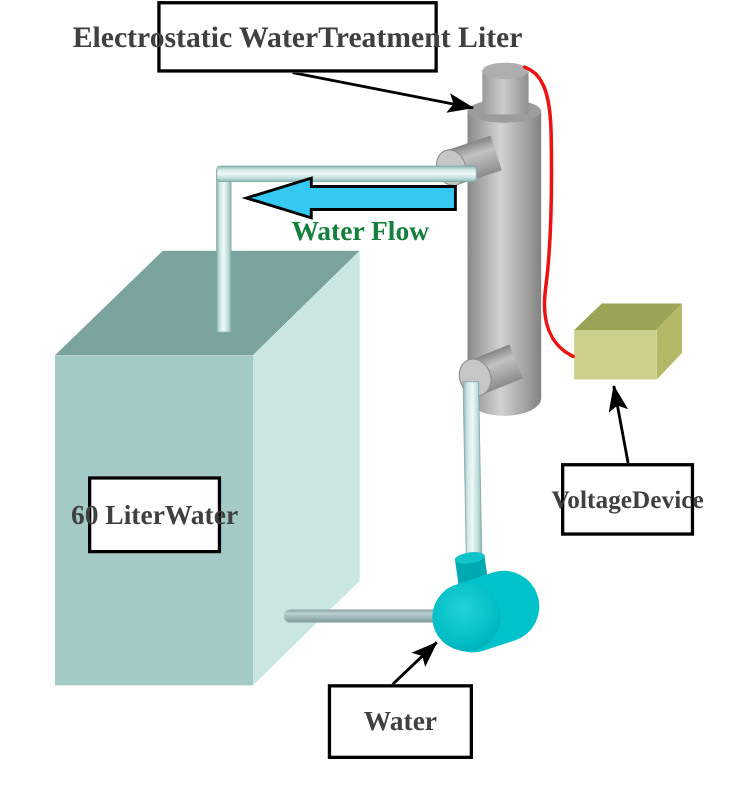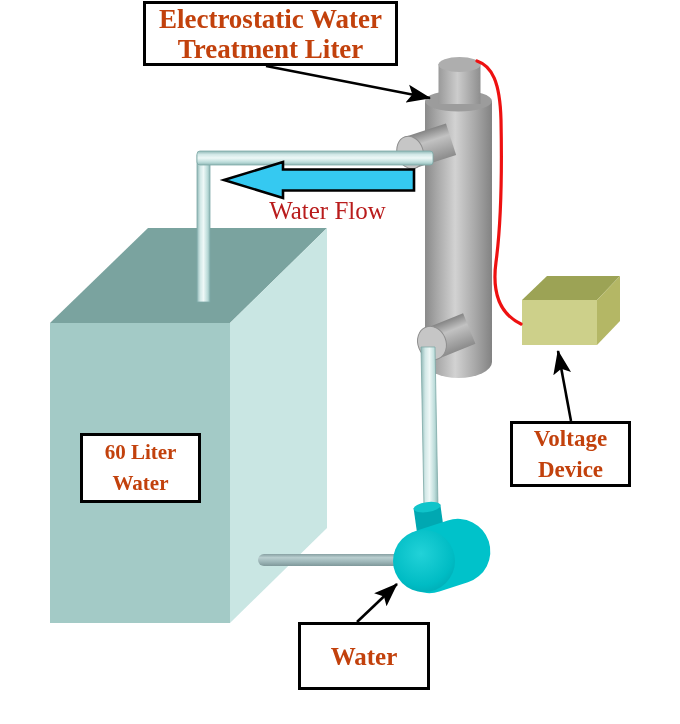--- a/index.html
+++ b/index.html
@@ -3,26 +3,26 @@
 <meta charset="utf-8">
 <style>
   html,body{margin:0;padding:0;background:#ffffff;}
   .stage{
     position:relative;width:680px;height:724px;background:#ffffff;
     font-family:"Liberation Serif","DejaVu Serif",serif;overflow:hidden;
   }
   .stage svg{position:absolute;left:0;top:0;}
   .callout{
     position:absolute;background:#ffffff;border:3px solid #000;
-    box-sizing:border-box;display:flex;flex-direction:column;
+    box-sizing:border-box;display:flex;flex-direction:row;
     align-items:center;justify-content:center;text-align:center;
-    font-weight:bold;color:#c2410c;
+    font-weight:bold;color:#404040;
   }
   .plain-label{
-    position:absolute;text-align:center;font-weight:normal;color:#b91c1c;
+    position:absolute;text-align:center;font-weight:bold;color:#15803d;
   }
   .callout span,.plain-label span{display:block;white-space:nowrap;}
 </style>
 </head>
 <body>
 
 <div class="stage">
 
   <svg width="680" height="724" viewBox="0 0 680 724">
     <defs>
@@ -138,21 +138,21 @@
 
   <div class="callout" style="left:143px;top:1px;width:255px;height:65px;font-size:27px;line-height:30px;">
     <span>Electrostatic Water</span>
     <span>Treatment Liter</span>
   </div>
 
   <div class="plain-label" style="left:240px;top:197px;width:175px;font-size:25px;">
     <span>Water Flow</span>
   </div>
 
-  <div class="callout" style="left:80px;top:433px;width:121px;height:70px;font-size:21px;line-height:31px;">
+  <div class="callout" style="left:80px;top:433px;width:121px;height:70px;font-size:25px;line-height:31px;">
     <span>60 Liter</span>
     <span>Water</span>
   </div>
 
   <div class="callout" style="left:298px;top:622px;width:132px;height:68px;font-size:25px;line-height:31px;">
     <span>Water</span>
   </div>
 
   <div class="callout" style="left:510px;top:421px;width:121px;height:66px;font-size:23px;line-height:31px;">
     <span>Voltage</span>

